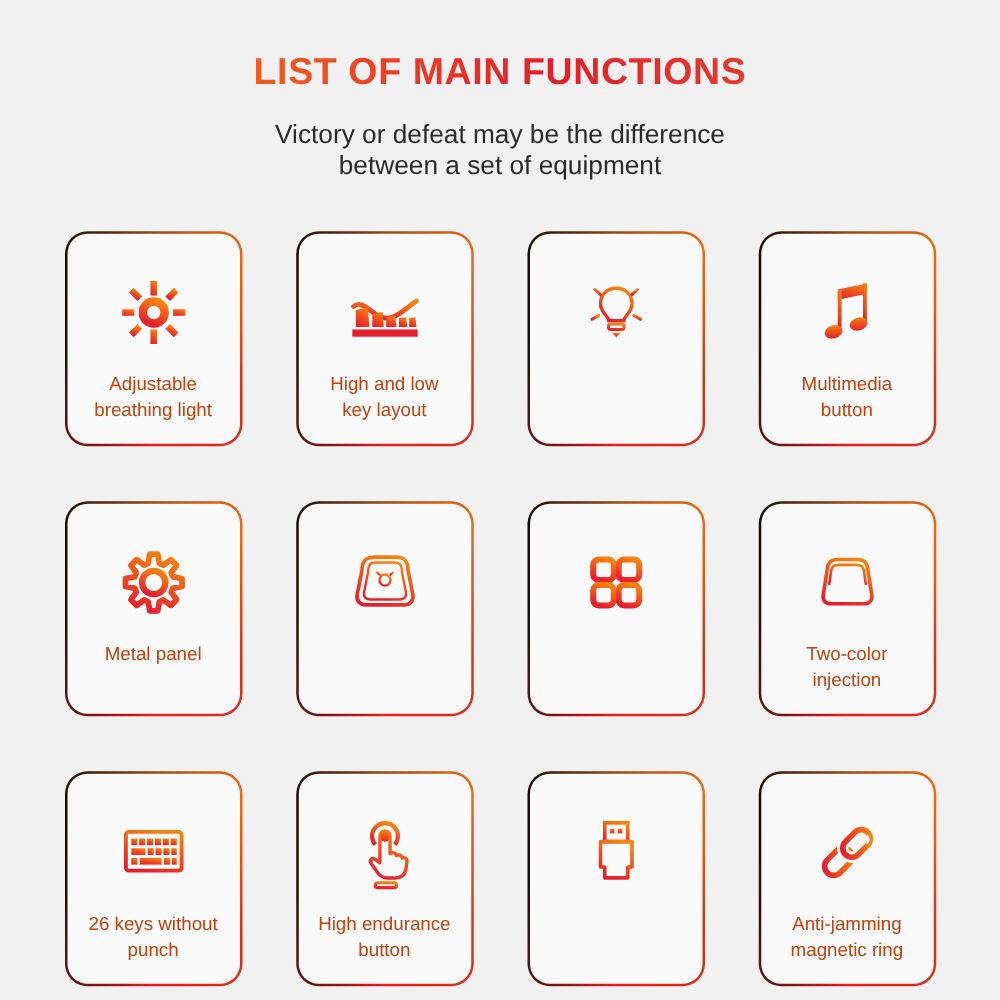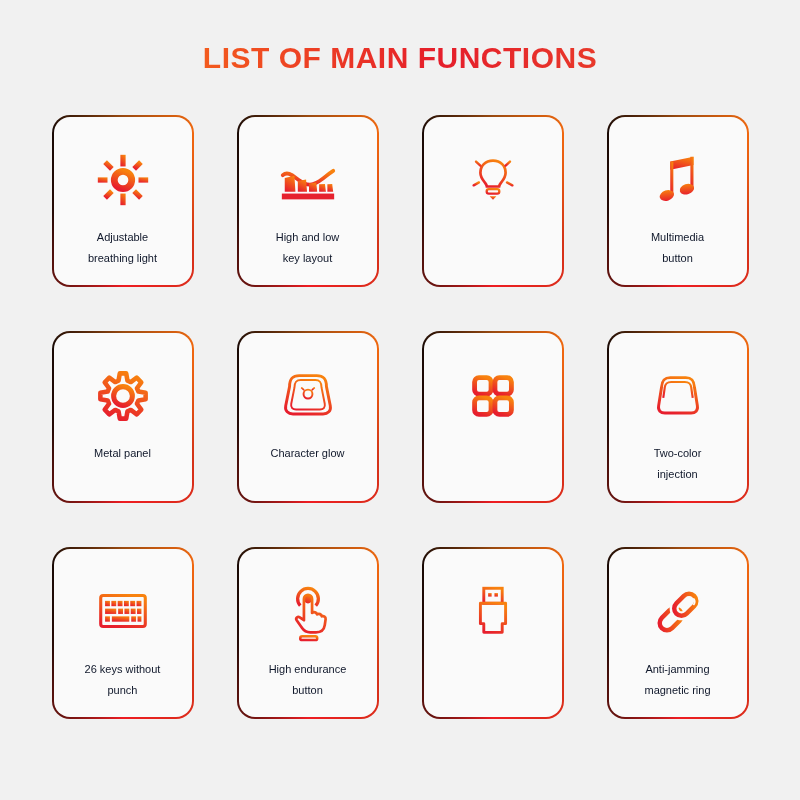--- a/index.html
+++ b/index.html
@@ -40,31 +40,33 @@
   }
   .card-inner{
     width:100%;height:100%;border-radius:16px;background:#fafafa;
     display:flex;flex-direction:column;align-items:center;
     box-sizing:border-box;padding-top:32px;
   }
   .icon{width:62px;height:62px;display:flex;align-items:center;justify-content:center;}
   .icon svg{width:62px;height:62px;display:block;}
   .label{
     margin-top:16px;width:148px;
-    font-size:11px;line-height:21px;color:#0f172a;
+    font-size:15px;line-height:21px;color:#c2410c;
     text-align:center;white-space:pre-line;
   }
 </style>
 </head>
 <body>
 
 <div class="page">
 
   <div class="header">
     <h1 class="title">LIST OF MAIN FUNCTIONS</h1>
+    <div class="subtitle">Victory or defeat may be the difference
+between a set of equipment</div>
   </div>
 
   <div class="grid">
 
     <div class="card">
       <div class="card-inner">
         <span class="icon">
           <svg viewBox="0 0 64 64">
             <defs>
                 <linearGradient id="g1" x1="70%" y1="0%" x2="30%" y2="100%">
@@ -192,21 +194,20 @@
             <path d="M18,23.5 C18,17 20.2,15.5 24.5,15.5 L39.5,15.5 C43.8,15.5 46,17 46,23.5 L49.3,40 C50,44 47.8,46 44.3,46 L19.7,46 C16.2,46 14,44 14.7,40 Z" fill="none" stroke="url(#g6)" stroke-width="2"></path>
             <circle cx="32" cy="30" r="4.6" fill="none" stroke="url(#g6)" stroke-width="2"></circle>
             <line x1="30" y1="36.6" x2="34" y2="36.6" stroke="url(#g6)" stroke-width="1.8" stroke-linecap="round"></line>
             <line x1="30.8" y1="39.2" x2="33.2" y2="39.2" stroke="url(#g6)" stroke-width="1.8" stroke-linecap="round"></line>
             <line x1="23.5" y1="29" x2="26.3" y2="29" stroke="url(#g6)" stroke-width="1.8" stroke-linecap="round"></line>
             <line x1="37.7" y1="29" x2="40.5" y2="29" stroke="url(#g6)" stroke-width="1.8" stroke-linecap="round"></line>
             <line x1="25.5" y1="23.7" x2="27.5" y2="25.5" stroke="url(#g6)" stroke-width="1.8" stroke-linecap="round"></line>
             <line x1="38.5" y1="23.7" x2="36.5" y2="25.5" stroke="url(#g6)" stroke-width="1.8" stroke-linecap="round"></line>
           </svg>
         </span>
-        <div class="label">Character glow</div>
       </div>
     </div>
 
     <div class="card">
       <div class="card-inner">
         <span class="icon">
           <svg viewBox="0 0 64 64">
             <defs>
                 <linearGradient id="g7" x1="70%" y1="0%" x2="30%" y2="100%">
               <stop offset="0" stop-color="#f8820e"></stop>

